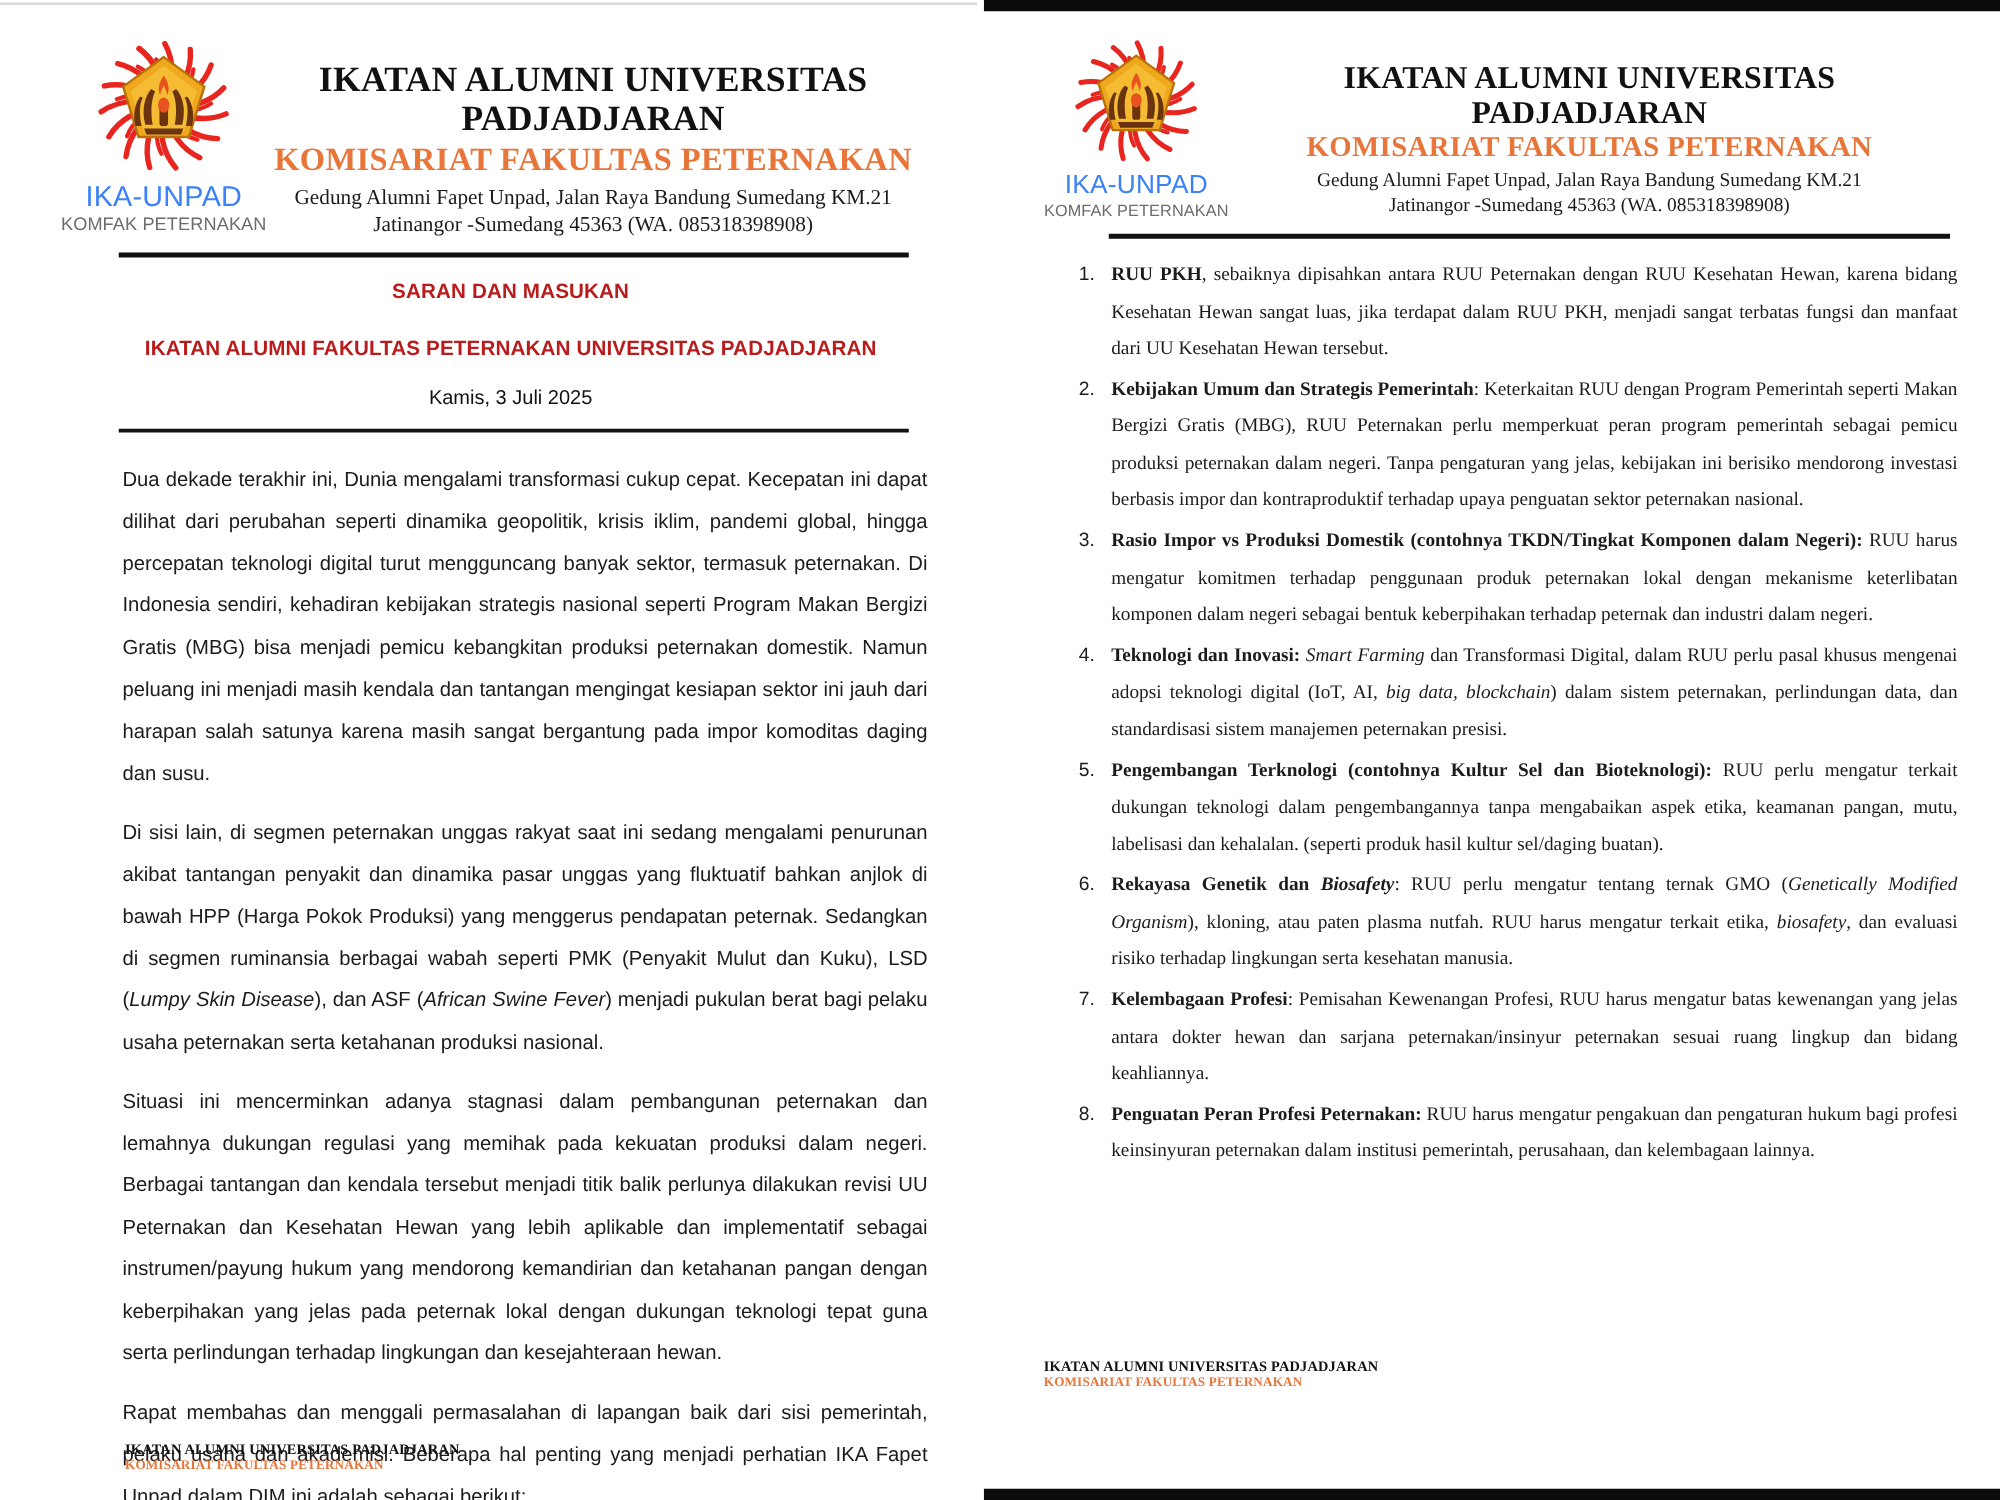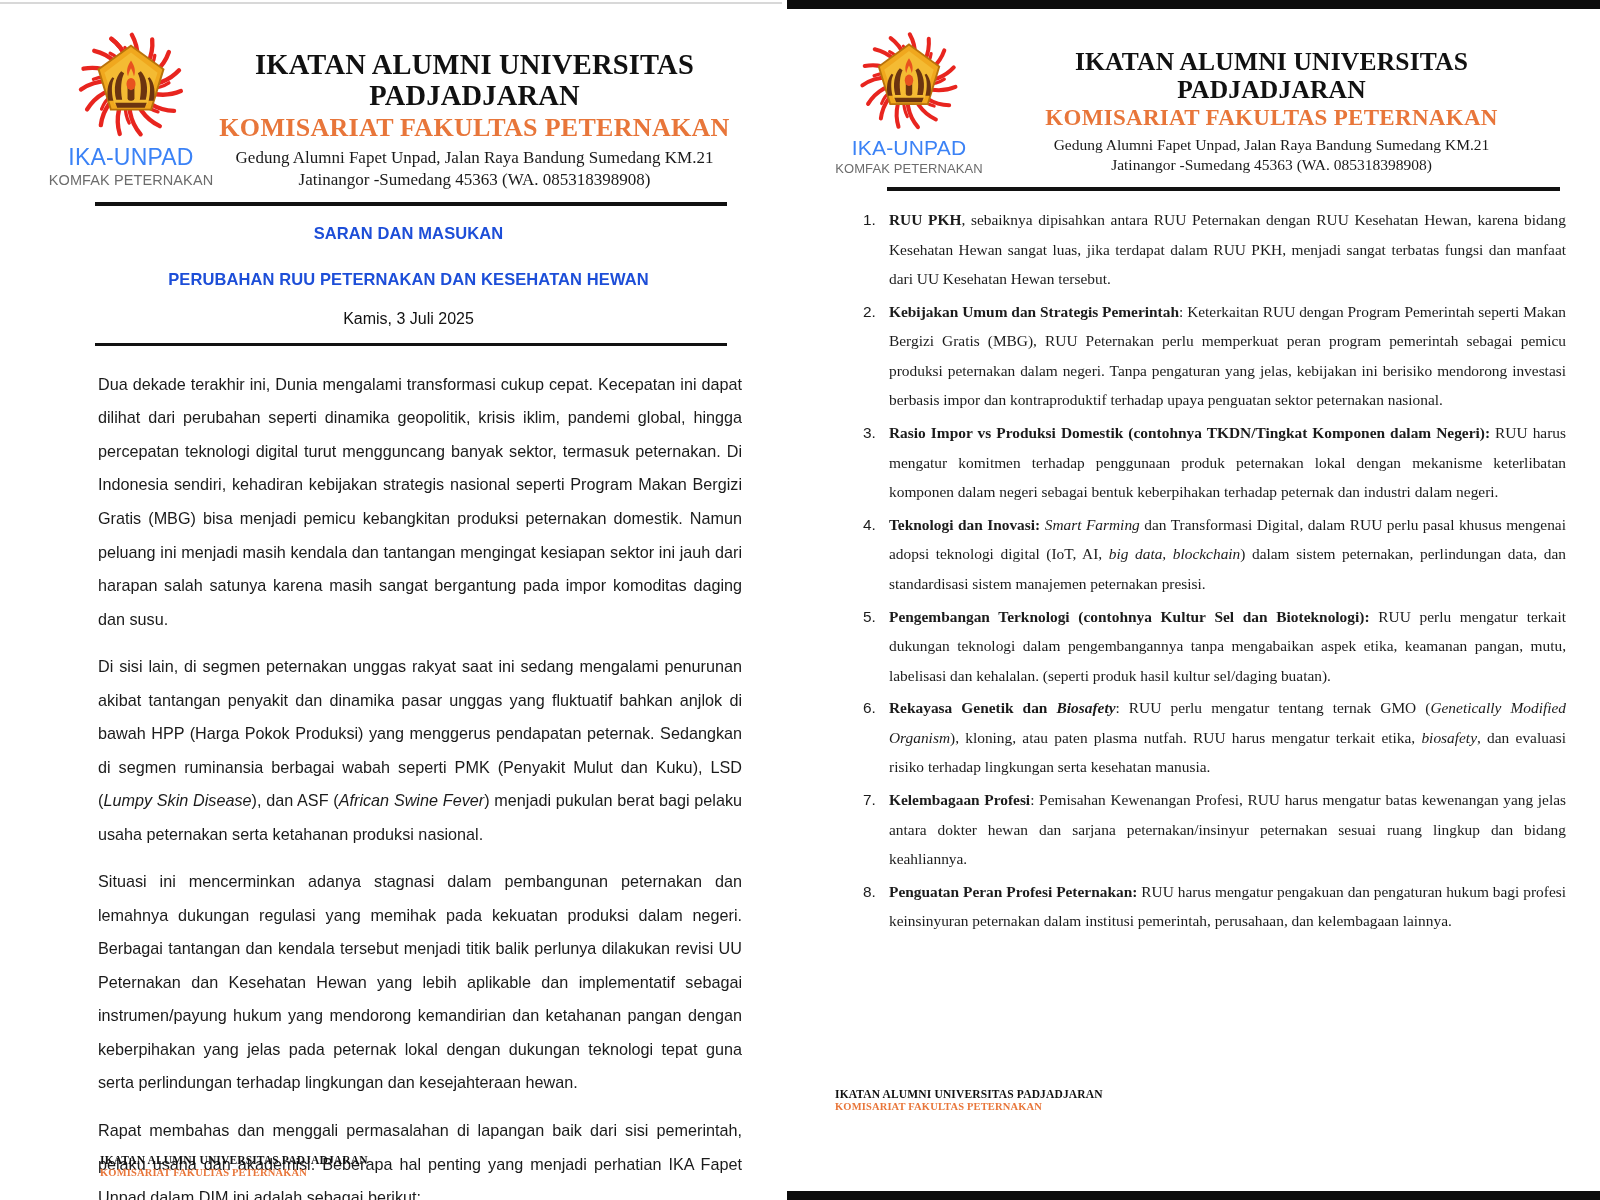--- a/index.html
+++ b/index.html
@@ -81,21 +81,21 @@
 
   .head-rule {
     height:4px; background:#111; margin-top:11px;
   }
   #page-left  .head-rule { margin-left:95px; margin-right:55px; }
   #page-right .head-rule { margin-left:100px; margin-right:40px; }
 
   
   .doc-title-block { text-align:center; padding:16px 60px 0 95px; }
   .t-line {
-    font-weight:bold; color:#1d4ed8;
+    font-weight:bold; color:#b91c1c;
     font-size:16.5px; line-height:1.45; letter-spacing:.1px;
   }
   .t-gap-lg { height:22px; }
   .t-gap-md { height:17px; }
   .t-date {
     font-size:16px; color:#111; line-height:1.4; font-weight:normal;
   }
   .title-rule { height:3px; background:#111; margin:12px 55px 0 95px; }
 
   
@@ -216,21 +216,21 @@
             <div>Jatinangor -Sumedang 45363 (WA. 085318398908)</div>
           </div>
         </div>
       </div>
 
       <div class="head-rule"></div>
 
       <div class="doc-title-block">
         <div class="t-line">SARAN DAN MASUKAN</div>
         <div class="t-gap-lg"></div>
-        <div class="t-line">PERUBAHAN RUU PETERNAKAN DAN KESEHATAN HEWAN</div>
+        <div class="t-line">IKATAN ALUMNI FAKULTAS PETERNAKAN UNIVERSITAS PADJADJARAN</div>
         <div class="t-gap-md"></div>
         <div class="t-date">Kamis, 3 Juli 2025</div>
       </div>
 
       <div class="title-rule"></div>
 
       <div class="body-text">
         <p>Dua dekade terakhir ini, Dunia mengalami transformasi cukup cepat. Kecepatan ini dapat dilihat dari perubahan seperti dinamika geopolitik, krisis iklim, pandemi global, hingga percepatan teknologi digital turut mengguncang banyak sektor, termasuk peternakan. Di Indonesia sendiri, kehadiran kebijakan strategis nasional seperti Program Makan Bergizi Gratis (MBG) bisa menjadi pemicu kebangkitan produksi peternakan domestik. Namun peluang ini menjadi masih kendala dan tantangan mengingat kesiapan sektor ini jauh dari harapan salah satunya karena masih sangat bergantung pada impor komoditas daging dan susu.</p>
         <p>Di sisi lain, di segmen peternakan unggas rakyat saat ini sedang mengalami penurunan akibat tantangan penyakit dan dinamika pasar unggas yang fluktuatif bahkan anjlok di bawah HPP (Harga Pokok Produksi) yang menggerus pendapatan peternak. Sedangkan di segmen ruminansia berbagai wabah seperti PMK (Penyakit Mulut dan Kuku), LSD (<em>Lumpy Skin Disease</em>), dan ASF (<em>African Swine Fever</em>) menjadi pukulan berat bagi pelaku usaha peternakan serta ketahanan produksi nasional.</p>
         <p>Situasi ini mencerminkan adanya stagnasi dalam pembangunan peternakan dan lemahnya dukungan regulasi yang memihak pada kekuatan produksi dalam negeri. Berbagai tantangan dan kendala tersebut menjadi titik balik perlunya dilakukan revisi UU Peternakan dan Kesehatan Hewan yang lebih aplikable dan implementatif sebagai instrumen/payung hukum yang mendorong kemandirian dan ketahanan pangan dengan keberpihakan yang jelas pada peternak lokal dengan dukungan teknologi tepat guna serta perlindungan terhadap lingkungan dan kesejahteraan hewan.</p>

